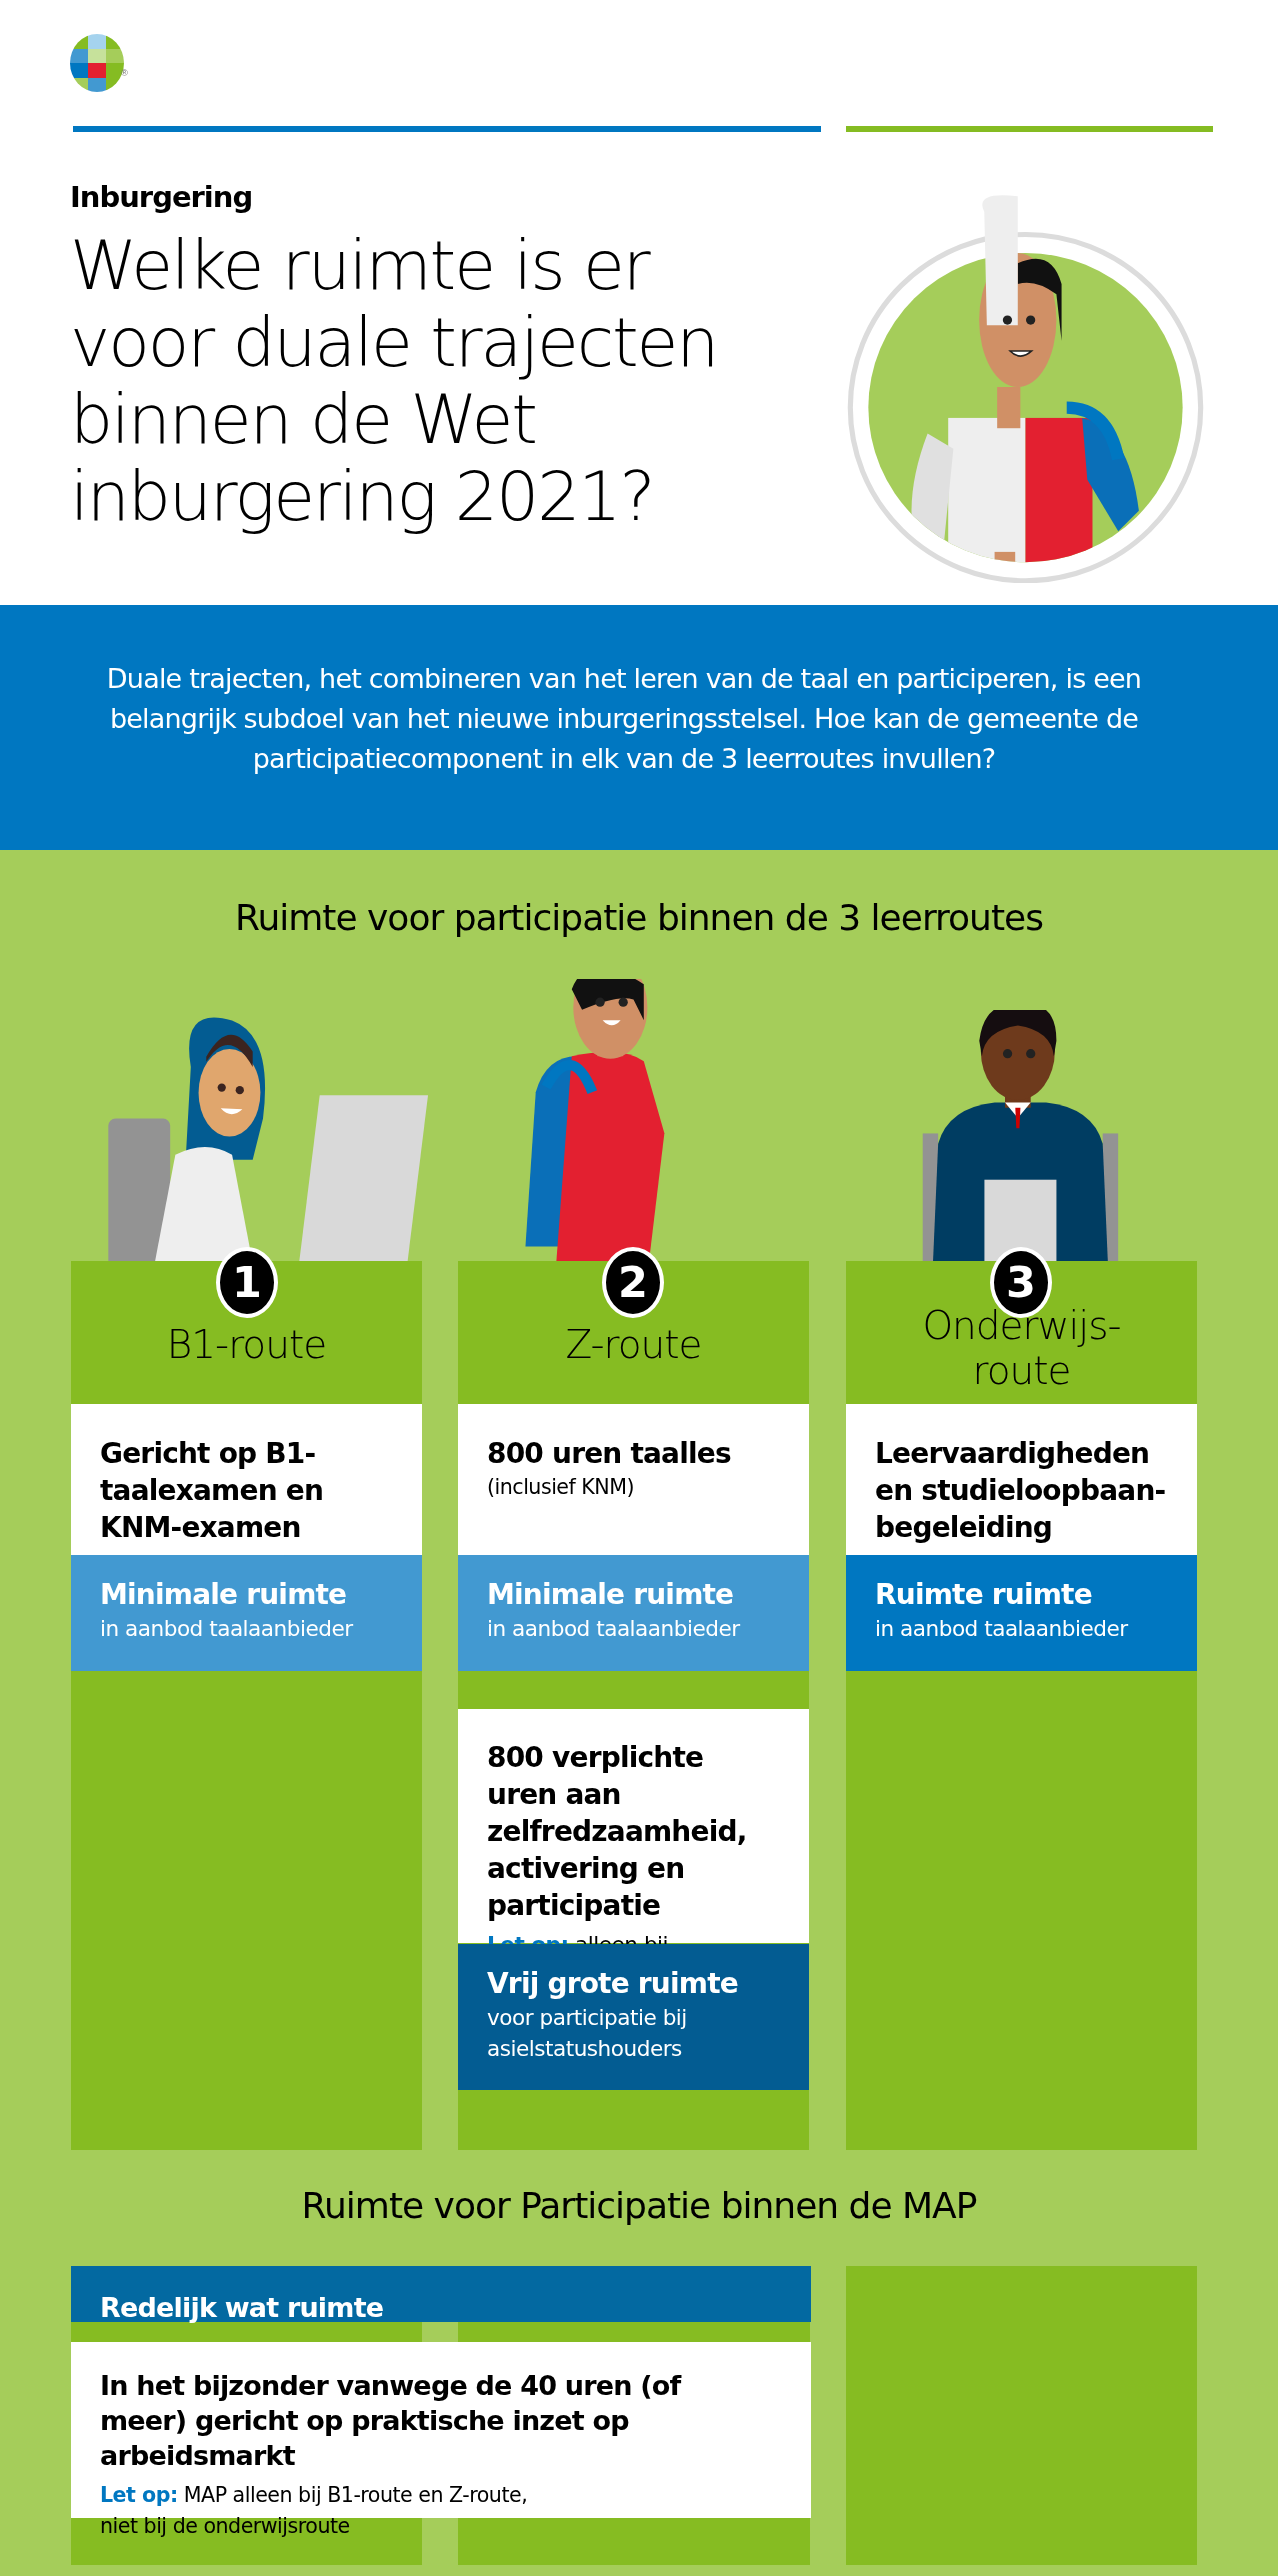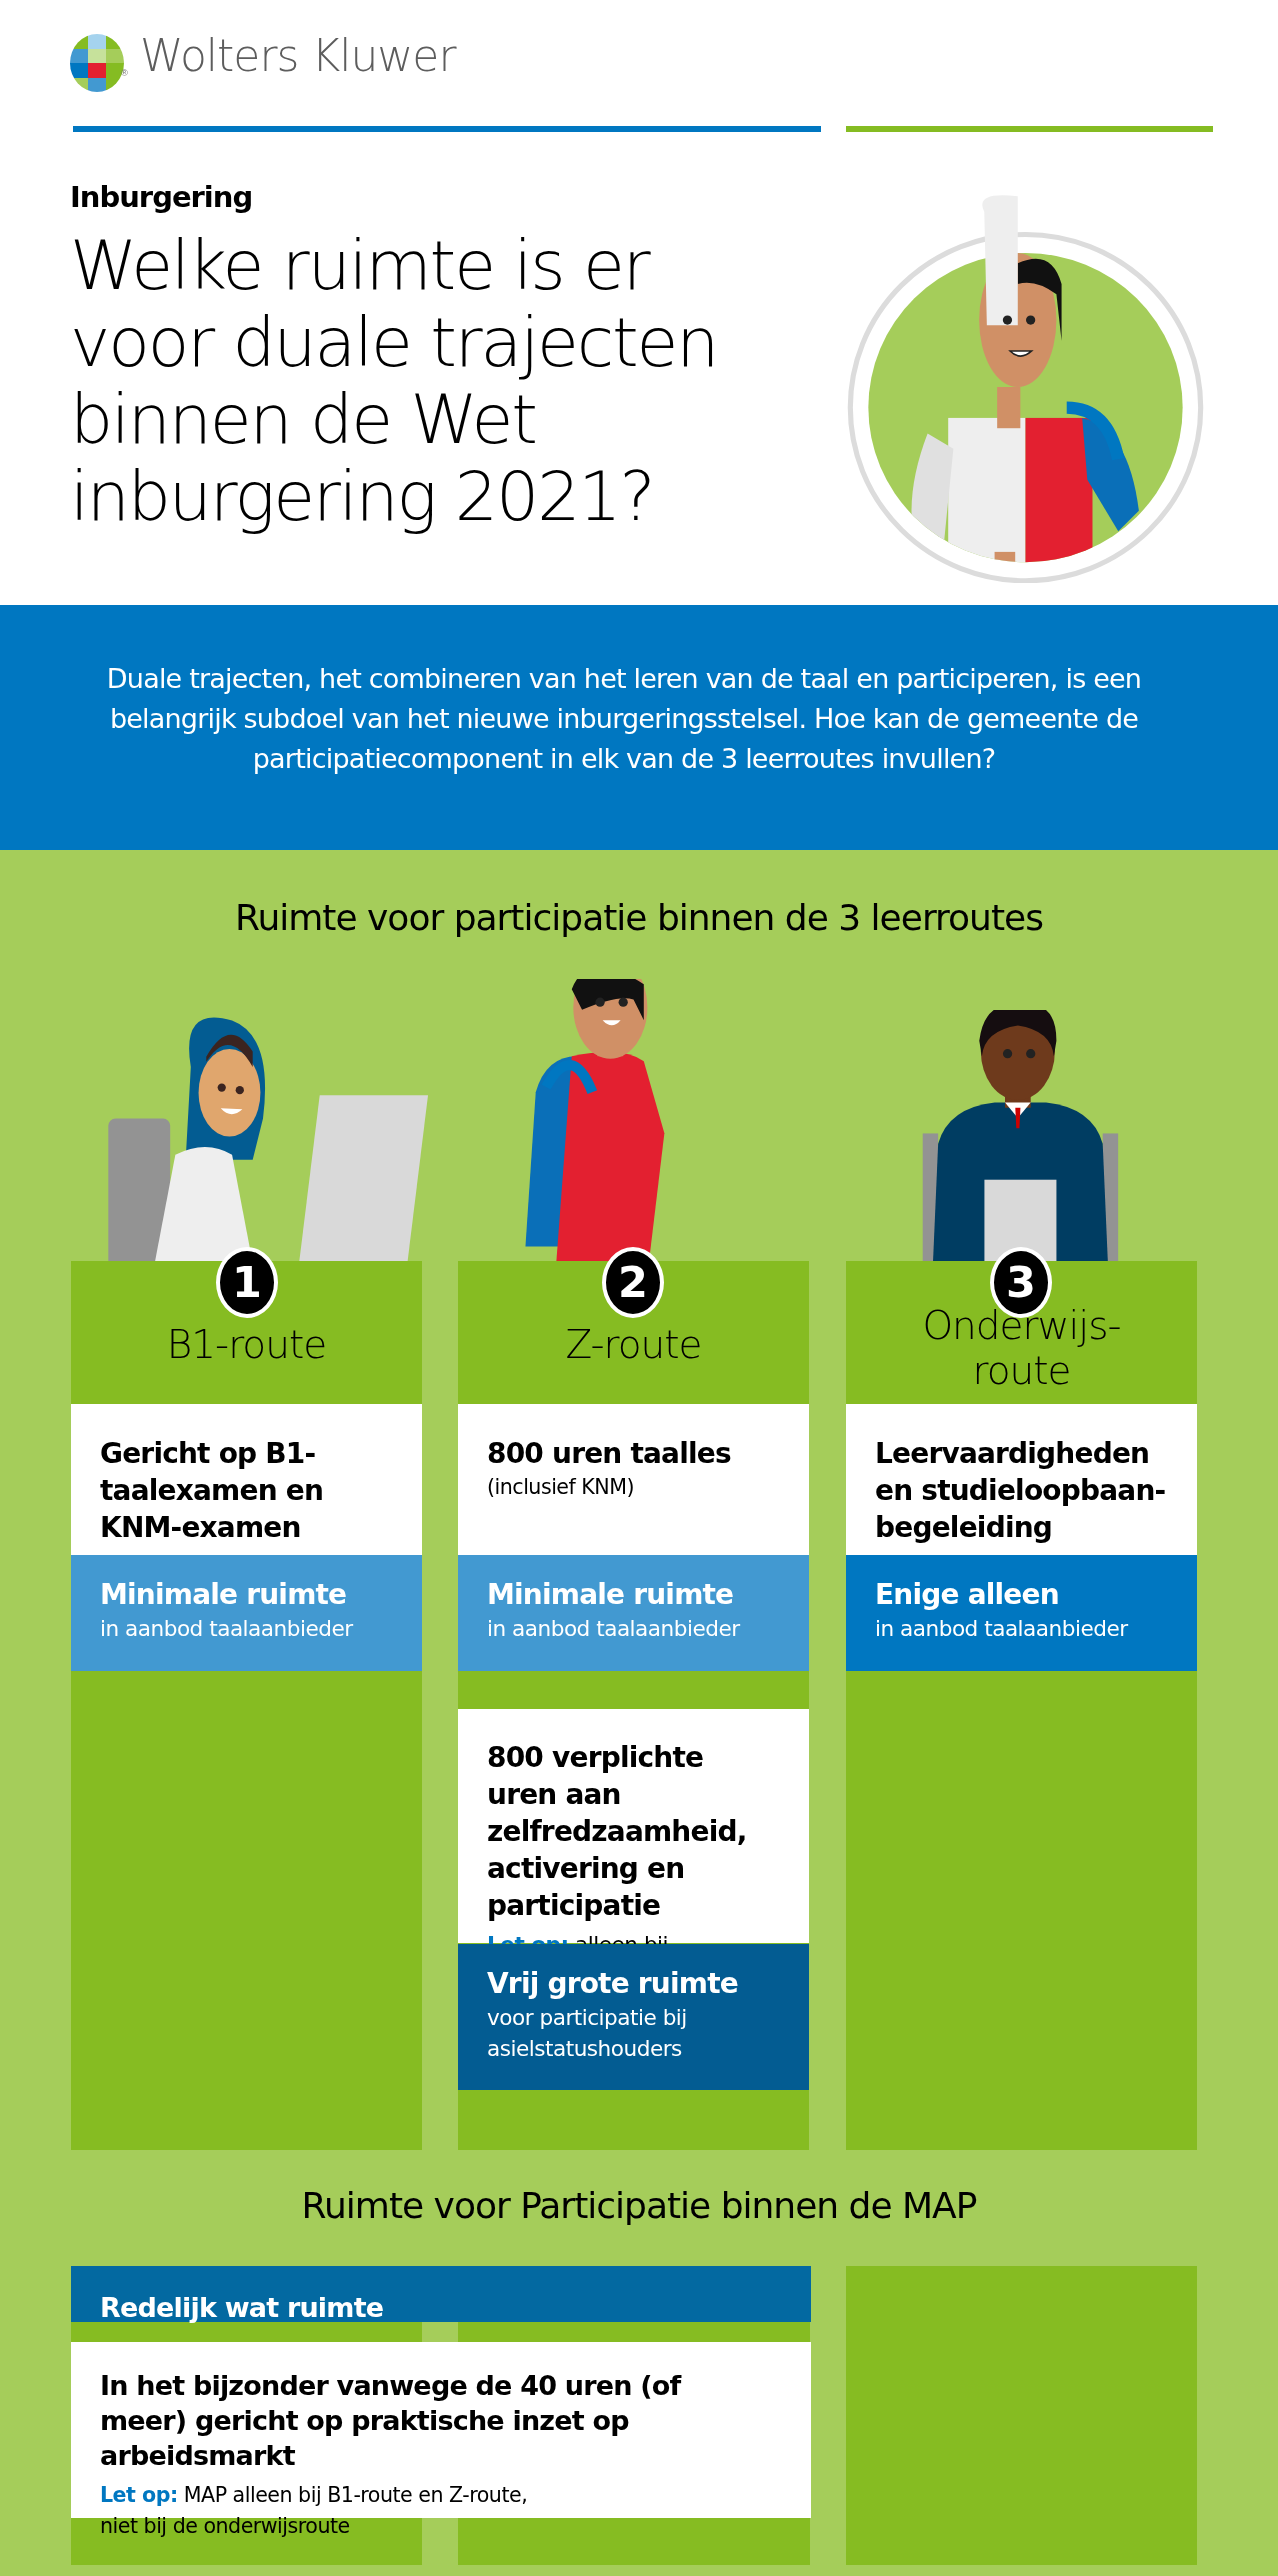--- a/index.html
+++ b/index.html
@@ -48,21 +48,20 @@
     <span style="background:#4299d1"></span>
       <span style="background:#c6e19b"></span>
       <span style="background:#a5cd5a"></span>
     <span style="background:#0077c1"></span>
       <span style="background:#e32030"></span>
       <span style="background:#85bc22"></span>
     <span style="background:#a5cd5a"></span>
       <span style="background:#4299d1"></span>
       <span style="background:#85bc22"></span>
   </div>
-  <div class="abs logo-text">Wolters Kluwer</div>
   <div class="abs logo-reg">®</div>
   <div class="abs rule-blue"></div>
   <div class="abs rule-green"></div>
   <div class="abs kicker">Inburgering</div>
   <h1 class="abs main-title">Welke ruimte is er voor duale trajecten binnen de Wet inburgering 2021?</h1>
 
   <svg class="abs hero" viewBox="0 0 720 760">
     <ellipse cx="360" cy="420" rx="340" ry="336" fill="#fff" stroke="#dcdcdc" stroke-width="10"></ellipse>
     <ellipse cx="360" cy="420" rx="305" ry="300" fill="#a5cd5a"></ellipse>
     <clipPath id="hc">
@@ -168,21 +167,21 @@
   <div class="abs col" style="left:846px;top:411px;height:889px">
     <div class="abs badge" style="left:144px;top:-14.4px">3</div>
     <div class="abs col-title" style="top:42px">
       <div>Onderwijs-</div>
       <div>route</div>
     </div>
     <div class="abs box-white" style="top:143px;height:151px">
       <div class="strong">Leervaardigheden en studieloopbaan-begeleiding</div>
     </div>
     <div class="abs box-blue" style="top:294px;height:116px;background:#0077c1">
-      <div class="strong">Enige alleen</div>
+      <div class="strong">Ruimte ruimte</div>
       <div class="small">in aanbod taalaanbieder</div>
     </div>
   </div>
 
   <h2 class="abs sec-title" style="top:1335px">Ruimte voor Participatie binnen de MAP</h2>
   <div class="abs col" style="left:71px;top:1416px;height:299px;width:351px"></div>
   <div class="abs col" style="left:458px;top:1416px;height:299px;width:352px"></div>
   <div class="abs col" style="left:846px;top:1416px;height:299px;width:351px"></div>
   <div class="abs box-blue" style="left:71px;top:1416px;width:740px;height:56px;background:#0369a1;padding-top:23px">
     <div class="strong" style="font-weight:bold;font-size:27px">Redelijk wat ruimte</div>

